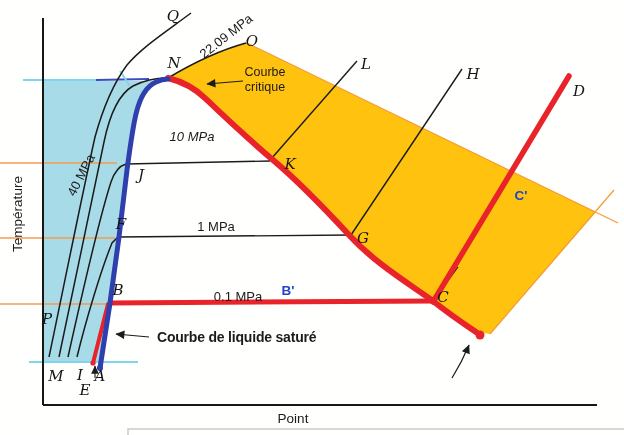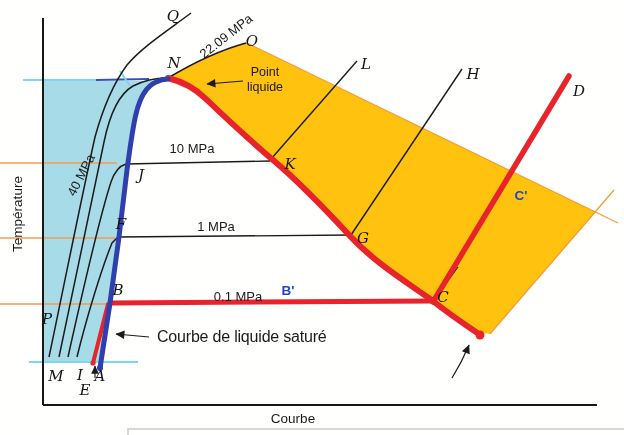--- a/index.html
+++ b/index.html
@@ -2,22 +2,22 @@
 <html><head>
 <meta charset="utf-8">
 <style>
   html,body{margin:0;padding:0;background:#fff;}
   .page{position:relative;width:624px;height:435px;background:#fffffe;overflow:hidden;
         font-family:"Liberation Sans",sans-serif;}
   .page svg{position:absolute;left:0;top:0;}
   .lbl{position:absolute;transform:translate(-50%,-50%);white-space:nowrap;color:#141414;
        font-family:"DejaVu Serif",serif;font-style:italic;font-size:15px;line-height:1;}
   .sans{font-family:"Liberation Sans",sans-serif;font-style:normal;font-size:13px;color:#1b1b1b;}
-  .small-sans{font-family:"Liberation Sans",sans-serif;font-style:normal;font-size:16px;
-       font-weight:normal;letter-spacing:-0.2px;color:#1b1b1b;}
+  .small-sans{font-family:"Liberation Sans",sans-serif;font-style:normal;font-size:14px;
+       font-weight:bold;letter-spacing:-0.2px;color:#1b1b1b;}
   .blue-state{font-family:"Liberation Sans",sans-serif;font-style:normal;font-weight:bold;
        font-size:13.5px;color:#2244CC;}
   .rot63{transform:translate(-50%,-50%) rotate(-63deg);}
   .rot38{transform:translate(-50%,-50%) rotate(-38deg);}
   .rot90{transform:translate(-50%,-50%) rotate(-90deg);}
   .crit{white-space:normal;width:54px;text-align:center;font-size:12.5px;line-height:15px;}
   .annot{transform:translate(0,-50%);}
 </style>
 </head>
 <body>
@@ -81,25 +81,25 @@
 
     <path d="M243,81 L207,84" stroke="#1b1b1b" stroke-width="1.2" fill="none" marker-end="url(#ah)"></path>
     <path d="M149,337 L116,334" stroke="#1b1b1b" stroke-width="1.2" fill="none" marker-end="url(#ah)"></path>
     <path d="M452,378 Q462,362 469,345" stroke="#1b1b1b" stroke-width="1.2" fill="none" marker-end="url(#ah)"></path>
     <path d="M95,378 L95,366" stroke="#1b1b1b" stroke-width="1.1" fill="none" marker-end="url(#ah)"></path>
 
     <path d="M128,435 L128,429 L624,429" stroke="#cacaca" stroke-width="1.5" fill="none"></path>
   </svg>
 
   <div class="lbl sans rot90" style="left:18px;top:214px;font-size:13.5px;">Température</div>
-  <div class="lbl sans" style="left:293px;top:419px;font-size:13.5px;">Courbe</div>
+  <div class="lbl sans" style="left:293px;top:419px;font-size:13.5px;">Point</div>
 
   <div class="lbl sans rot63" style="left:81px;top:175px;">40 MPa</div>
   <div class="lbl sans rot38" style="left:226px;top:36px;">22.09 MPa</div>
-  <div class="lbl sans" style="left:192px;top:148px;">10 MPa</div>
+  <div class="lbl sans" style="left:192px;top:136px;font-style:italic;">10 MPa</div>
   <div class="lbl sans" style="left:216px;top:226px;text-align:center;">1 MPa</div>
   <div class="lbl sans" style="left:238px;top:296px;">0.1 MPa</div>
 
   <div class="lbl" style="left:173px;top:16px;">Q</div>
   <div class="lbl" style="left:252px;top:41px;">O</div>
   <div class="lbl" style="left:174px;top:63px;">N</div>
   <div class="lbl" style="left:366px;top:64px;">L</div>
   <div class="lbl" style="left:473px;top:74px;">H</div>
   <div class="lbl" style="left:579px;top:91px;">D</div>
   <div class="lbl" style="left:290px;top:164px;">K</div>
@@ -110,16 +110,16 @@
   <div class="lbl" style="left:443px;top:297px;">C</div>
   <div class="lbl" style="left:47px;top:319px;">P</div>
   <div class="lbl" style="left:56px;top:376px;">M</div>
   <div class="lbl" style="left:80px;top:375px;">I</div>
   <div class="lbl" style="left:100px;top:376px;">A</div>
   <div class="lbl" style="left:85px;top:390px;">E</div>
 
   <div class="lbl blue-state" style="left:288px;top:291px;">B'</div>
   <div class="lbl blue-state" style="left:521px;top:196px;">C'</div>
 
-  <div class="lbl sans crit" style="left:265px;top:80px;">Point liquide</div>
+  <div class="lbl sans crit" style="left:265px;top:80px;">Courbe critique</div>
   <div class="lbl small-sans annot" style="left:157px;top:337px;transform:translate(0,-50%);">Courbe de liquide saturé</div>
 
 </div>
 
 </body></html>

